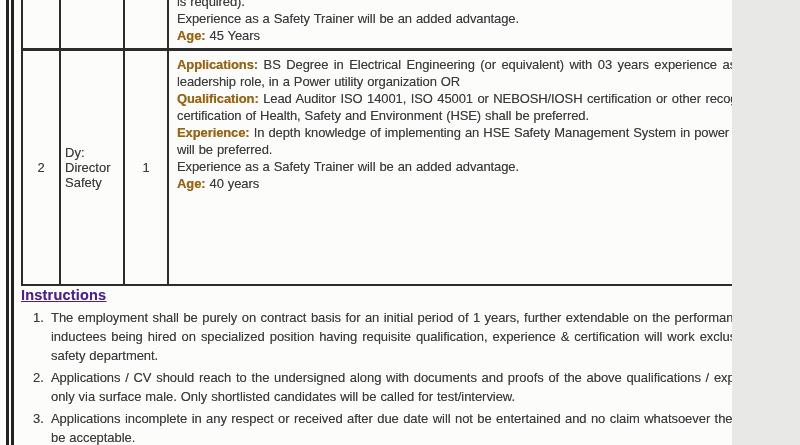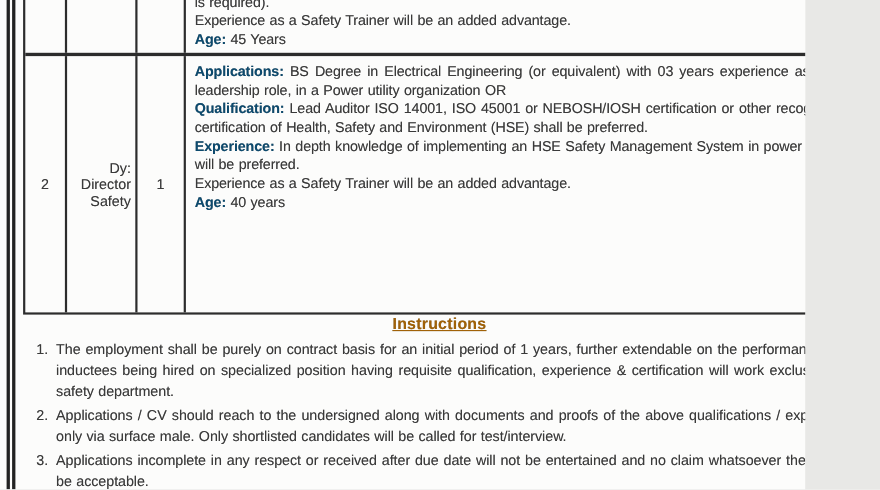--- a/index.html
+++ b/index.html
@@ -18,32 +18,32 @@
   
   .jobs-table{
     position:absolute;left:21px;top:-46px;width:757px;box-sizing:border-box;
     border:2px solid #2c2c2c;background:#fcfcfb;font-size:13px;
   }
   .trow{display:flex;box-sizing:border-box;}
   .trow-1{height:95px;border-bottom:3px solid #2c2c2c;}
   .trow-2{height:233px;}
   .cell{box-sizing:border-box;border-right:2px solid #2c2c2c;}
   .c-sr{width:38px;display:flex;align-items:center;justify-content:center;}
-  .c-pos{width:64px;display:flex;align-items:center;justify-content:center;text-align:right;line-height:15px;padding:0 4px;}
+  .c-pos{width:64px;display:flex;align-items:center;justify-content:center;text-align:left;line-height:15px;padding:0 4px;}
   .c-qty{width:44px;display:flex;align-items:center;justify-content:center;}
   .c-det{flex:1;border-right:none;padding:5px 8px 4px 8px;line-height:17px;}
   .trow-1 .c-det{display:flex;flex-direction:column;justify-content:flex-end;}
   .dline{text-align:justify;word-spacing:.5px;letter-spacing:-0.1px;}
-  .dline b{color:#0c4a6e;}
+  .dline b{color:#a16207;}
 
   
   .instructions{position:absolute;left:21px;top:287px;width:757px;}
   .inst-title{
-    text-align:center;font-weight:bold;text-decoration:underline;
-    font-size:14.5px;color:#a16207;margin-bottom:5px;letter-spacing:.2px;
+    text-align:left;font-weight:bold;text-decoration:underline;
+    font-size:14.5px;color:#4c1d95;margin-bottom:5px;letter-spacing:.2px;
   }
   .inst-item{display:flex;margin-bottom:3px;font-size:13px;line-height:19px;}
   .inst-num{flex:none;width:18px;margin-left:12px;}
   .inst-text{flex:1;text-align:justify;word-spacing:.4px;letter-spacing:-0.05px;padding-right:1px;}
 </style>
 </head>
 <body>
 
 <div class="doc">
 

